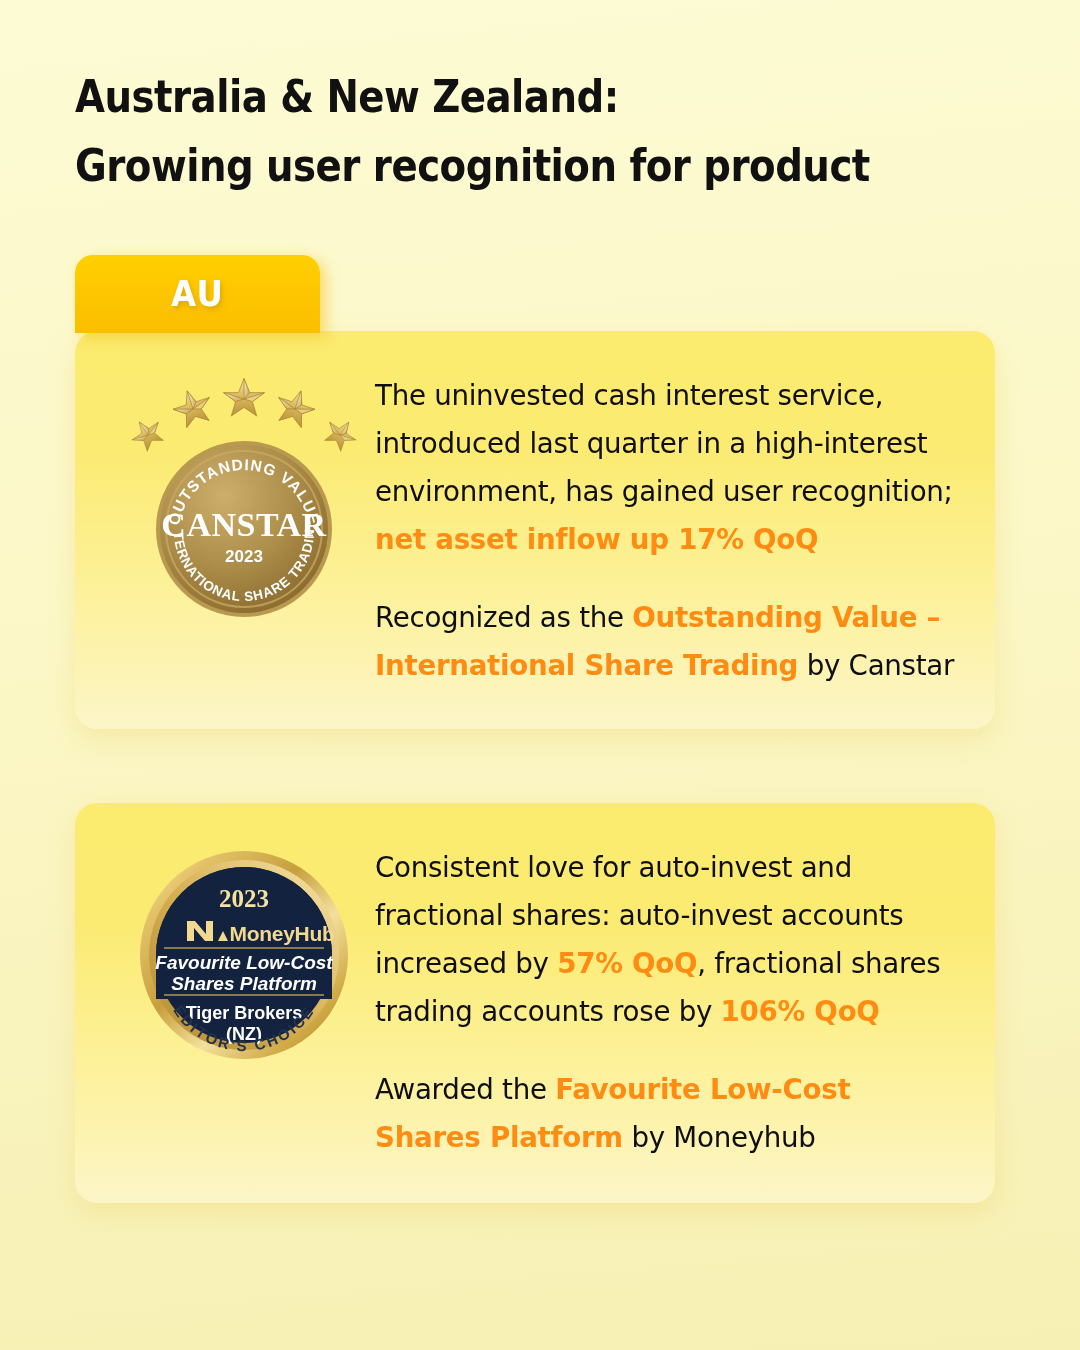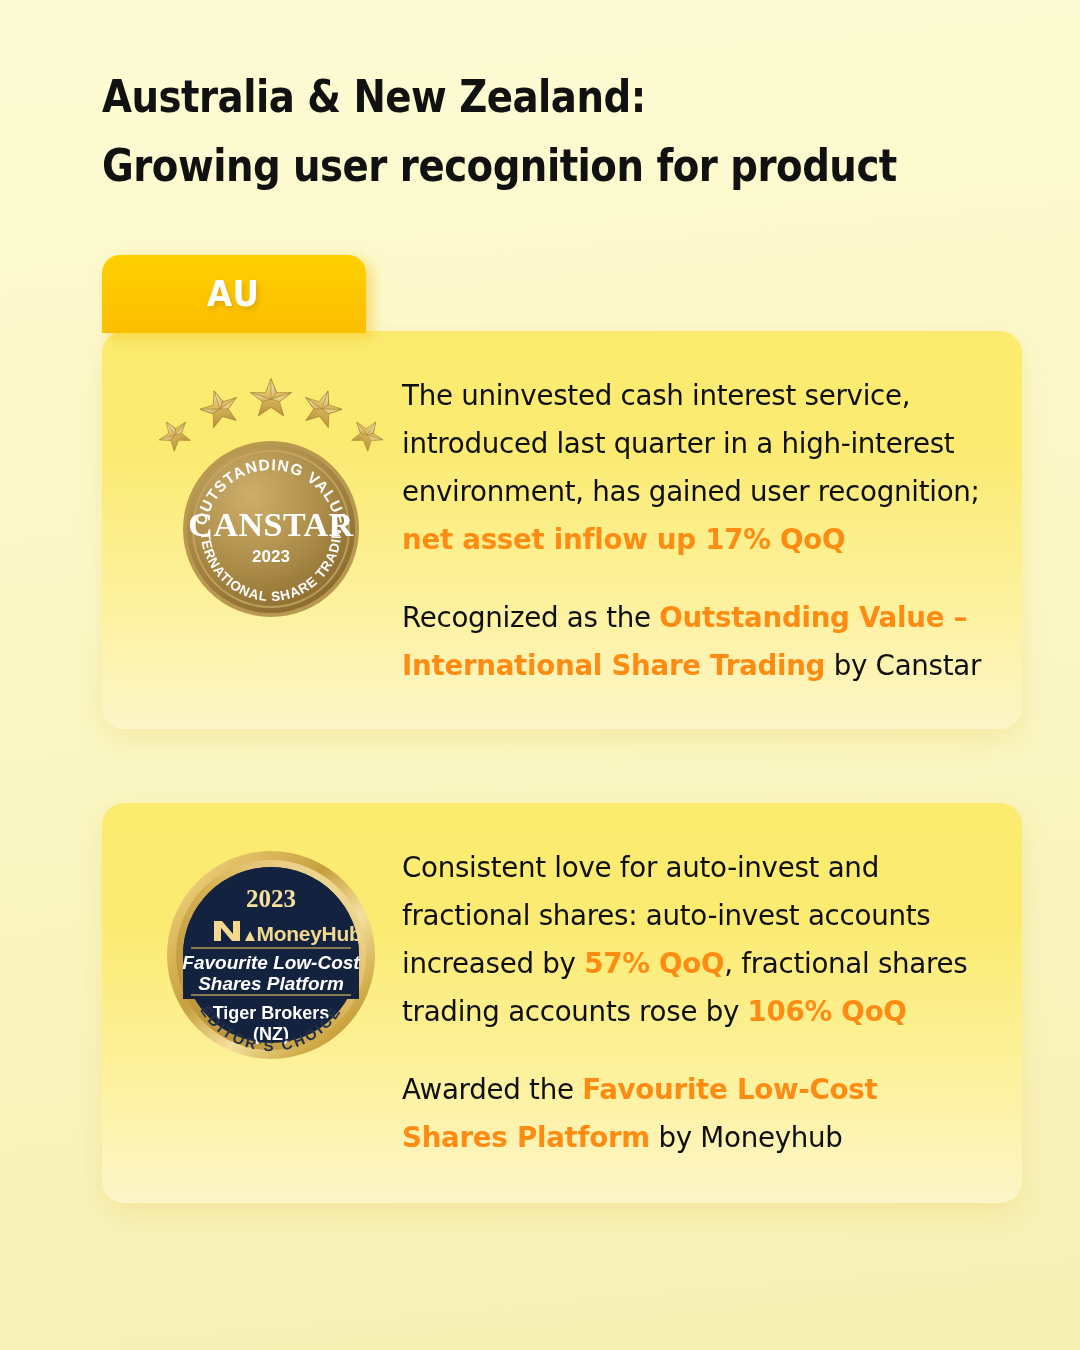--- a/index.html
+++ b/index.html
@@ -11,21 +11,20 @@
     height: 1350px;
     overflow: hidden;
     font-family: "Liberation Sans", sans-serif;
     background: linear-gradient(175deg, #fdfbd4 0%, #fbf7c6 45%, #f7f0b4 100%);
     position: relative;
   }
 
   .page {
     position: absolute;
     inset: 0;
-    margin-left: 27px;
   }
 
   
   .title-block {
     position: absolute;
     left: 75px;
     top: 62px;
     width: 920px;
   }
   .title-line {
@@ -45,21 +44,21 @@
     position: absolute;
     left: 75px;
     width: 920px;
   }
   .section-au { top: 255px; }
   .section-nz { top: 805px; }
 
   .tab {
     position: relative;
     z-index: 3;
-    width: 264px;
+    width: 245px;
     height: 78px;
     border-radius: 18px 18px 0 0;
     background: linear-gradient(180deg, #ffd000 0%, #fdc400 60%, #fbbf00 100%);
     box-shadow: 6px 4px 14px rgba(240, 185, 0, 0.45);
     display: flex;
     align-items: center;
     justify-content: center;
   }
   .tab-label {
     font-family: "DejaVu Sans", sans-serif;

